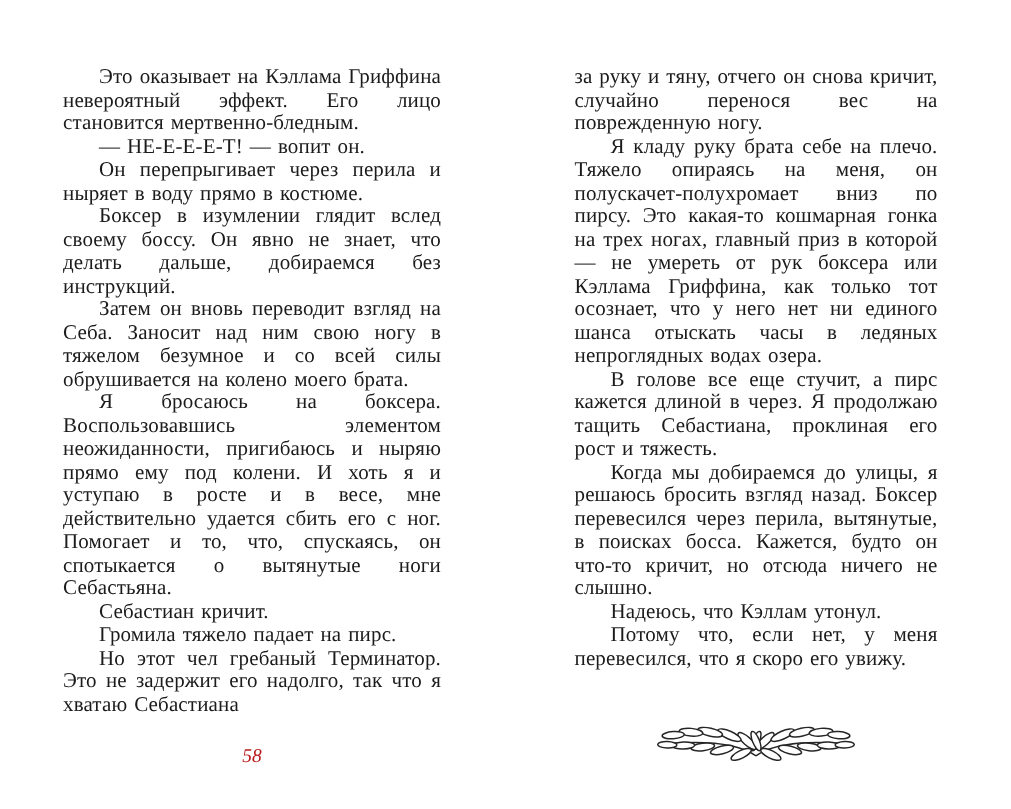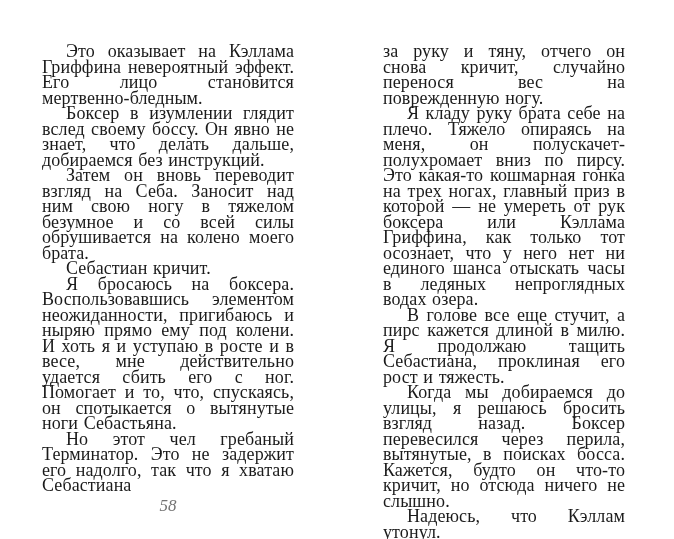--- a/index.html
+++ b/index.html
@@ -27,67 +27,70 @@
   .text-column-left {
     left: 42px;
     width: 252px;
   }
   .text-column-right {
     left: 383px;
     width: 242px;
   }
   .text-column p {
     margin: 0;
-    font-size: 18px;
+    font-size: 14px;
     line-height: 15.5px;
     text-align: justify;
     text-indent: 24px;
     word-spacing: 1px;
     letter-spacing: 0.1px;
   }
   .text-column p.no-indent {
     text-indent: 0;
   }
   .page-number {
     position: absolute;
     left: 42px;
     top: 496px;
     width: 252px;
     text-align: center;
     font-style: italic;
-    font-size: 17px;
-    color: #737373;
+    font-size: 13px;
+    color: #b91c1c;
   }
   .ornament-wrap {
     margin-top: 30px;
     text-align: center;
   }
   .ornament-wrap svg {
     display: inline-block;
   }
 </style>
 </head>
 <body>
 
 <div class="book-spread">
 
   <div class="text-column text-column-left">
       <p>Это оказывает на Кэллама Гриффина невероятный эффект. Его лицо становится мертвенно-бледным.</p>
+      <p>— НЕ-Е-Е-Е-Т! — вопит он.</p>
+      <p>Он перепрыгивает через перила и ныряет в воду прямо в костюме.</p>
       <p>Боксер в изумлении глядит вслед своему боссу. Он явно не знает, что делать дальше, добираемся без инструкций.</p>
       <p>Затем он вновь переводит взгляд на Себа. Заносит над ним свою ногу в тяжелом безумное и со всей силы обрушивается на колено моего брата.</p>
+      <p>Я бросаюсь на боксера. Воспользовавшись элементом неожиданности, пригибаюсь и ныряю прямо ему под колени. И хоть я и уступаю в росте и в весе, мне действительно удается сбить его с ног. Помогает и то, что, спускаясь, он спотыкается о вытянутые ноги Себастьяна.</p>
       <p>Себастиан кричит.</p>
-      <p>Я бросаюсь на боксера. Воспользовавшись элементом неожиданности, пригибаюсь и ныряю прямо ему под колени. И хоть я и уступаю в росте и в весе, мне действительно удается сбить его с ног. Помогает и то, что, спускаясь, он спотыкается о вытянутые ноги Себастьяна.</p>
+      <p>Громила тяжело падает на пирс.</p>
       <p>Но этот чел гребаный Терминатор. Это не задержит его надолго, так что я хватаю Себастиана</p>
     </div>
 
   <div class="text-column text-column-right">
     <div>
         <p class="no-indent">за руку и тяну, отчего он снова кричит, случайно перенося вес на поврежденную ногу.</p>
         <p>Я кладу руку брата себе на плечо. Тяжело опираясь на меня, он полускачет-полухромает вниз по пирсу. Это какая-то кошмарная гонка на трех ногах, главный приз в которой — не умереть от рук боксера или Кэллама Гриффина, как только тот осознает, что у него нет ни единого шанса отыскать часы в ледяных непроглядных водах озера.</p>
-        <p>В голове все еще стучит, а пирс кажется длиной в милю. Я продолжаю тащить Себастиана, проклиная его рост и тяжесть.</p>
+        <p>В голове все еще стучит, а пирс кажется длиной в через. Я продолжаю тащить Себастиана, проклиная его рост и тяжесть.</p>
         <p>Когда мы добираемся до улицы, я решаюсь бросить взгляд назад. Боксер перевесился через перила, вытянутые, в поисках босса. Кажется, будто он что-то кричит, но отсюда ничего не слышно.</p>
         <p>Надеюсь, что Кэллам утонул.</p>
         <p>Потому что, если нет, у меня перевесился, что я скоро его увижу.</p>
       </div>
 
     <div class="ornament-wrap">
       <svg width="138" height="40" viewBox="0 0 140 40" aria-hidden="true">
         <defs>
           <g id="branch" stroke="#262626" stroke-width="1" fill="#ffffff">
             <path d="M70,27 C80,20 98,16 132,19" fill="none"></path>

